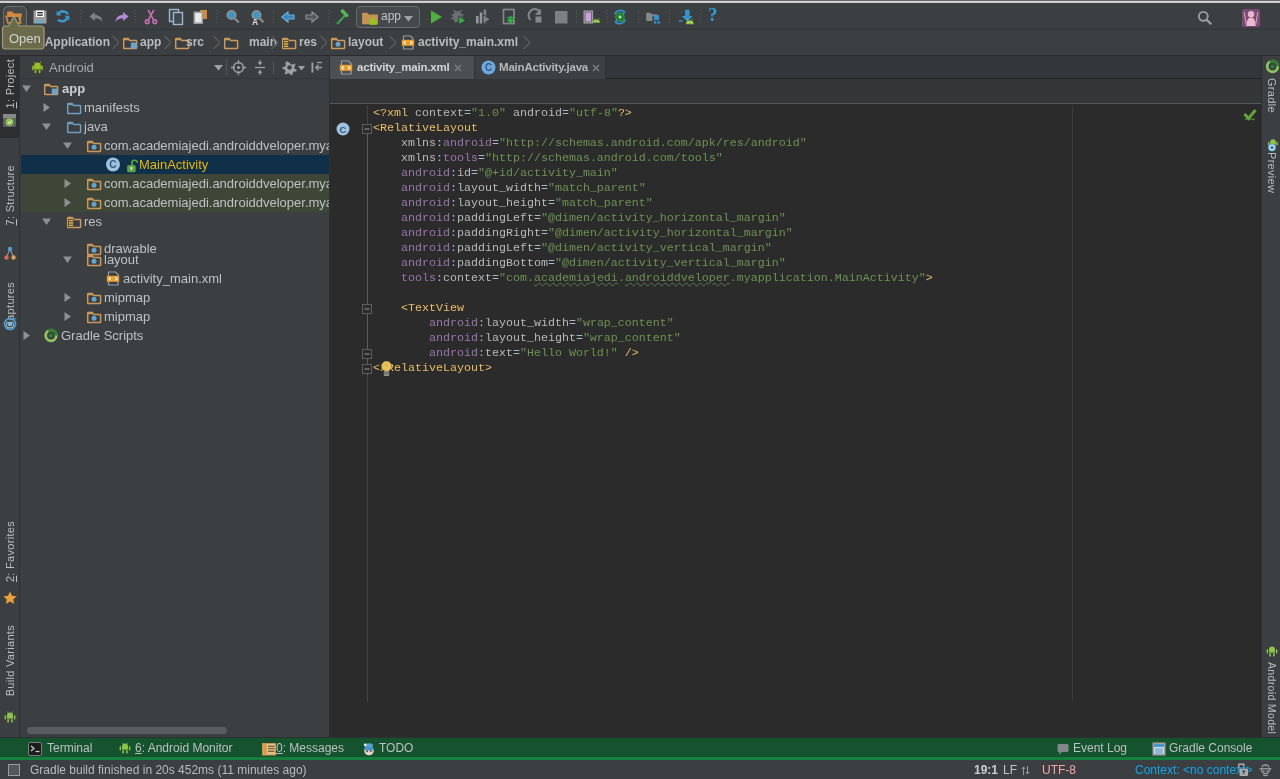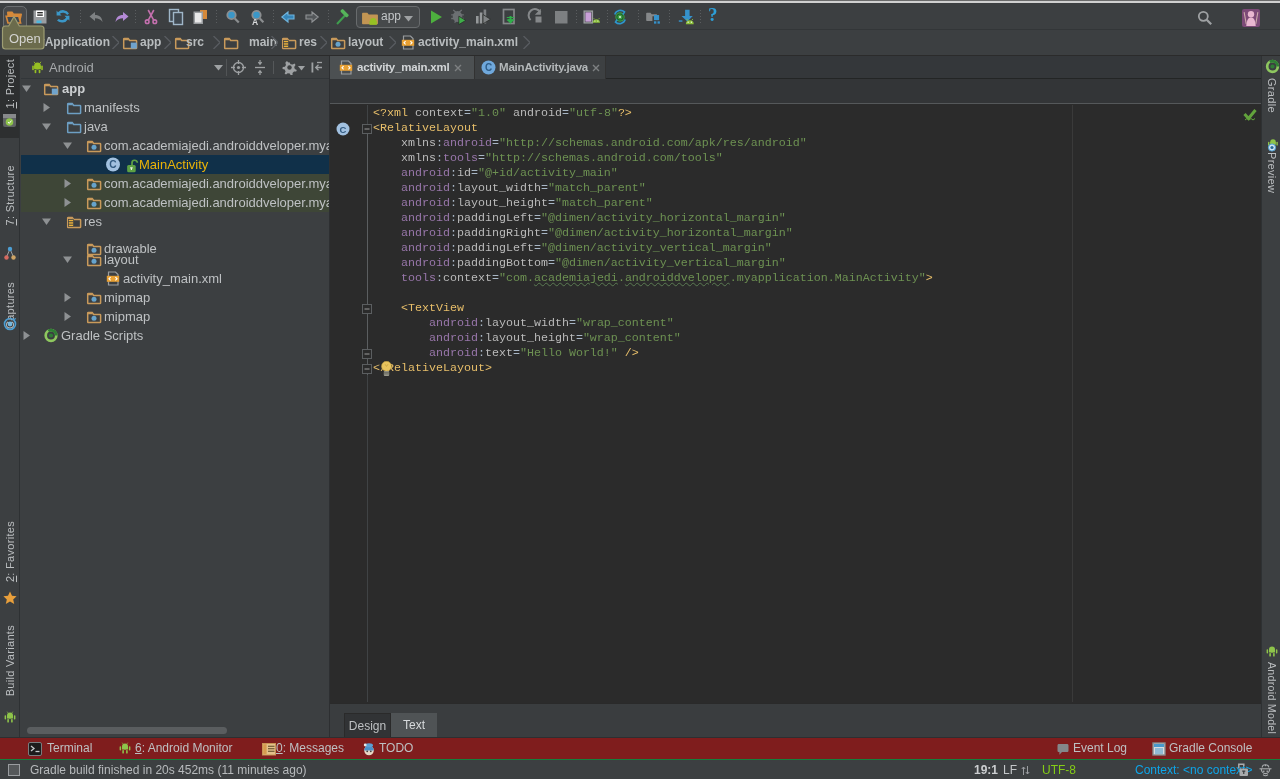--- a/index.html
+++ b/index.html
@@ -30,21 +30,21 @@
 .ticon{position:absolute;top:2px;width:16px;height:15px}
 
 #editor{left:330px;top:56px;width:931px;height:682px;background:#2b2b2b}
 #etabs{position:absolute;left:0;top:0;width:931px;height:23px;background:#34373a;border-bottom:1px solid #232525}
 #estrip{position:absolute;left:0;top:23px;width:931px;height:25px;background:#333537;border-bottom:1px solid #55585a}
 #ecode{position:absolute;left:0;top:49px;width:931px;height:597px;background:#2b2b2b}
 #ecode pre{position:absolute;left:43px;top:1px;font-family:"Liberation Mono",monospace;font-size:11.67px;line-height:15px;color:#a9b7c6}
 .tg{color:#e8bf6a}.ns{color:#9876aa}.an{color:#bababa}.st{color:#6d9152}.sq{color:#6d9152;text-decoration:underline wavy #5a7a52 1px}
 #dtbar{position:absolute;left:0;top:647px;width:931px;height:35px;background:#3a3d3f;border-top:1px solid #2a2a2a}
 
-#bstripe{left:0;top:738px;width:1280px;height:22px;background:#7f1d1d;border-bottom:1px solid #15803d}
+#bstripe{left:0;top:738px;width:1280px;height:22px;background:#14532d;border-bottom:3px solid #15803d}
 .bwb{position:absolute;top:0;height:21px;line-height:21px;font-size:12px;color:#bdc0c2;white-space:nowrap}
 .bic{position:absolute;top:4px;width:14px;height:14px}
 #sbar{left:0;top:760px;width:1280px;height:19px;background:#3c3f41;font-size:12px;color:#b7babc}
 </style></head>
 <body>
 <svg width="0" height="0" style="position:absolute">
 <defs>
 <g id="fold">
         <path d="M1 3.5c0-.6.4-1 1-1h4l1.3 1.7H14c.6 0 1 .4 1 1v7.3c0 .6-.4 1-1 1H2c-.6 0-1-.4-1-1z" fill="#c29553"></path>
         <path d="M1 5.4h14v1H1z" fill="#dbaa63"></path>
@@ -633,24 +633,20 @@
         <path d="M5 3.2l1.5 2.2L8 3.2" stroke="#c8a53e" stroke-width=".8" fill="none"></path>
         <rect x="3.8" y="10" width="5.4" height="5" rx="1" fill="#98988c"></rect>
         <path d="M4 11.3h5M4 12.9h5" stroke="#62625a" stroke-width=".9"></path>
       </svg>
 
     <svg class="abs" style="left:913px;top:3px" width="14" height="14" viewBox="0 0 14 14">
         <path d="M1.5 6l4 4.5L12.5 2" stroke="#62a33c" stroke-width="3" fill="none"></path>
         <path d="M2 12l2-1.5 2 1.5 2-1.5 2 1.5 2-1.5" stroke="#62a33c" stroke-width="1" fill="none"></path>
       </svg>
   </div>
-  <div id="dtbar">
-    <div class="abs" style="left:14px;top:9px;width:47px;height:26px;background:#313335;border:1px solid #2a2a2a;color:#bdc0c2;font-size:12px;text-align:center;line-height:24px">Design</div>
-    <div class="abs" style="left:61px;top:9px;width:46px;height:26px;background:#4f5355;color:#d7dadc;font-size:12px;text-align:center;line-height:24px">Text</div>
-  </div>
 </div>
 <div class="abs" style="left:329px;top:56px;width:1px;height:682px;background:#2d2f31;z-index:5"></div>
 <div class="abs" style="left:0;top:737px;width:1280px;height:1px;background:#2d2f31;z-index:5"></div>
 <div id="bstripe" class="abs">
   <svg class="bic" style="left:28px" viewBox="0 0 14 14">
       <rect x="0.5" y="0.5" width="13" height="13" rx="1.5" fill="#1c1c1c" stroke="#7a7d7f"></rect>
       <path d="M3 4l3 2.5L3 9" stroke="#c8cacc" stroke-width="1.3" fill="none"></path>
       <path d="M7.5 9.5h4" stroke="#c8cacc" stroke-width="1.3"></path>
     </svg>
   <div class="bwb" style="left:47px">Terminal</div>
@@ -696,21 +692,21 @@
   <svg class="abs" style="left:8px;top:4px" width="12" height="12" viewBox="0 0 12 12">
       <rect x="0.5" y="0.5" width="11" height="11" fill="#55585a" stroke="#9a9da0"></rect>
     </svg>
   <div class="abs" style="left:30px;top:3px">Gradle build finished in 20s 452ms (11 minutes ago)</div>
   <div class="abs" style="left:974px;top:3px;color:#ccced0;font-weight:bold">19:1</div>
   <div class="abs" style="left:1003px;top:3px;color:#c3c6c8">LF</div>
     <svg class="abs" style="left:1021px;top:5px" width="9" height="11" viewBox="0 0 9 11">
       <path d="M2.5 10V2M2.5 2L.8 4M2.5 2l1.7 2" stroke="#9a9da0" fill="none"></path>
       <path d="M6.5 1v8M6.5 9L4.8 7M6.5 9l1.7-2" stroke="#9a9da0" fill="none"></path>
     </svg>
-  <div class="abs" style="left:1042px;top:3px;color:#84cc16">UTF-8</div>
+  <div class="abs" style="left:1042px;top:3px;color:#fca5a5">UTF-8</div>
   <div class="abs" style="left:1135px;top:3px;color:#0ea5e9">Context: &lt;no context&gt;</div>
   <svg class="abs" style="left:1236px;top:2px" width="13" height="15" viewBox="0 0 13 15">
       <path d="M2.8 6.5V2.2h5v2.2" fill="none" stroke="#a8abad" stroke-width="1.5"></path>
       <rect x="3.5" y="6.5" width="8.5" height="7.5" rx="1" fill="#a8abad"></rect>
       <path d="M7.75 9v3M6.2 9.2h3.1" stroke="#3c3f41" stroke-width="1.2"></path>
     </svg>
   <svg class="abs" style="left:1258px;top:2px" width="15" height="16" viewBox="0 0 15 16">
       <g fill="none" stroke="#a8abad" stroke-width="1.1">
         <path d="M4.2 5.5a3.3 2.8 0 016.6 0"></path>
         <path d="M1.5 6.8h12"></path>

